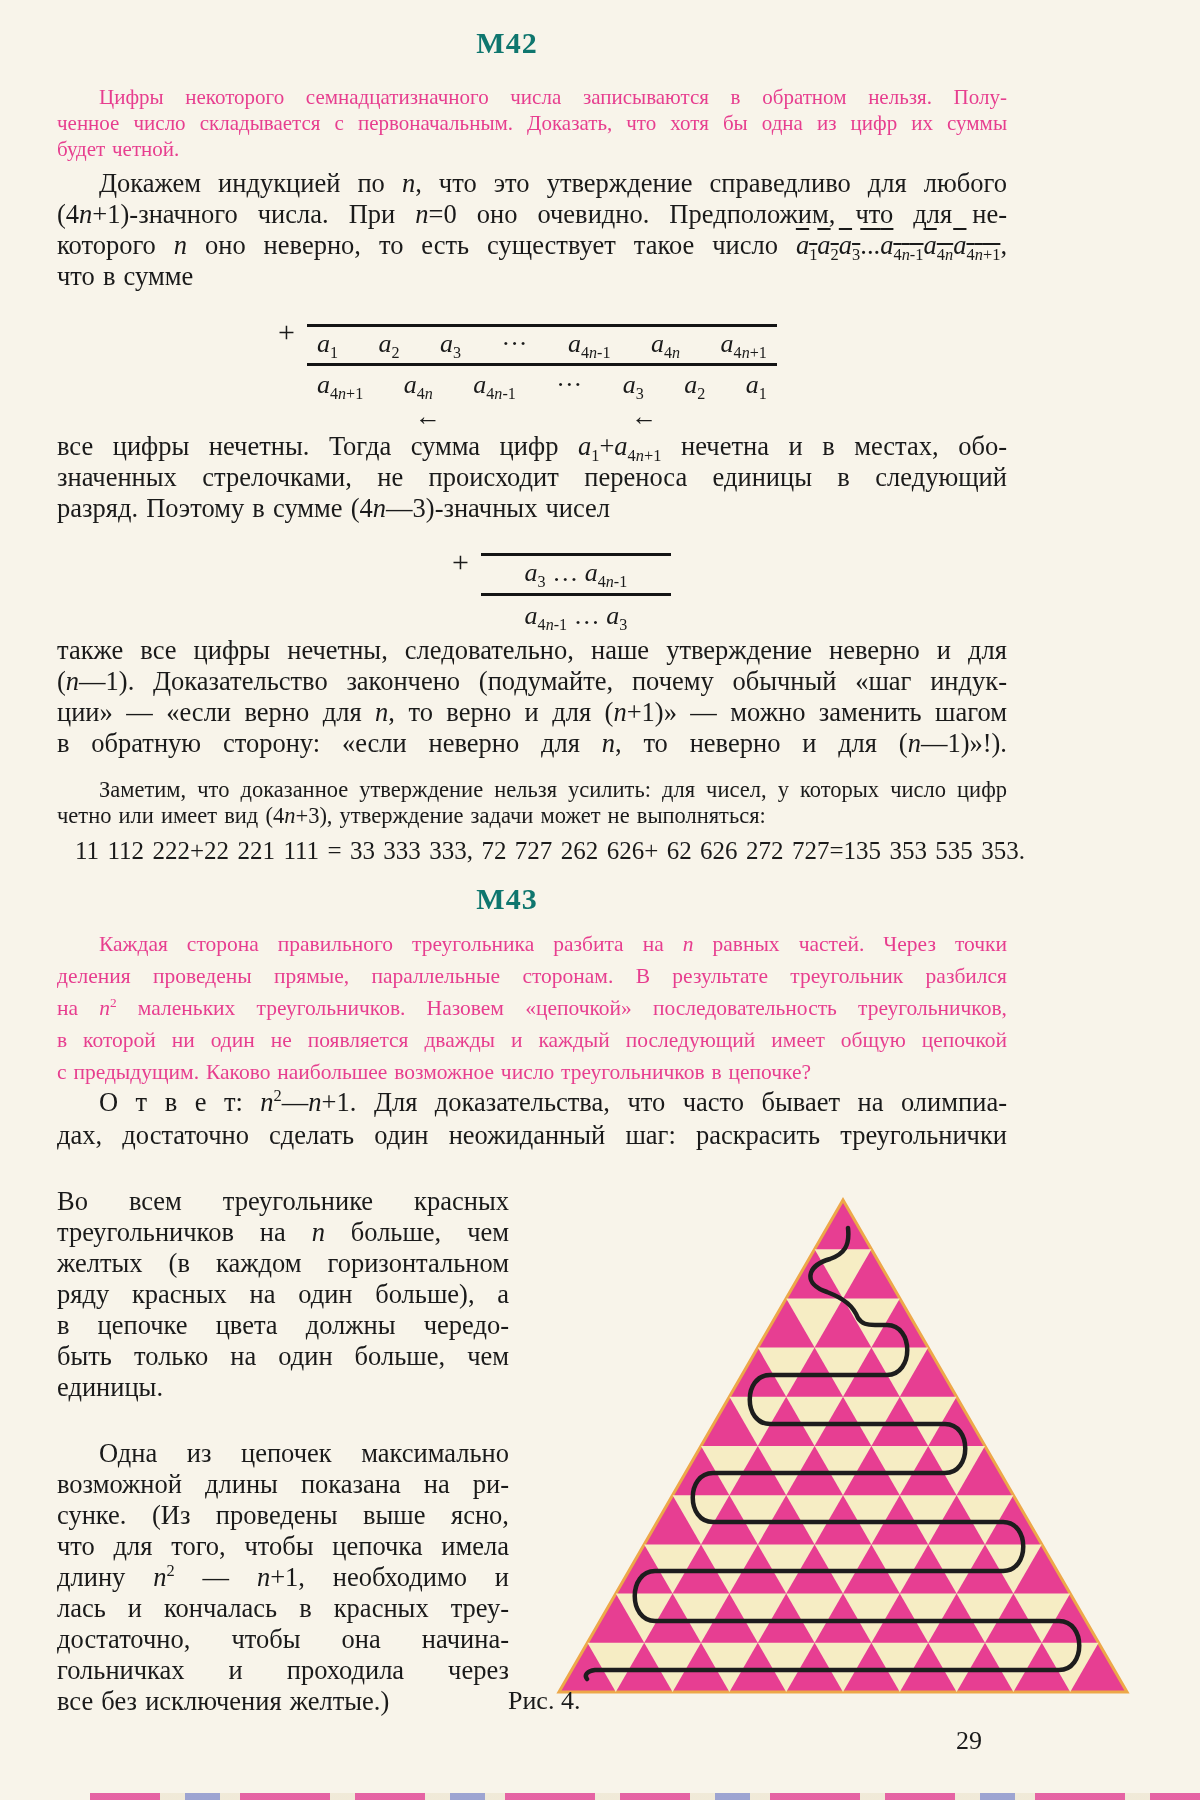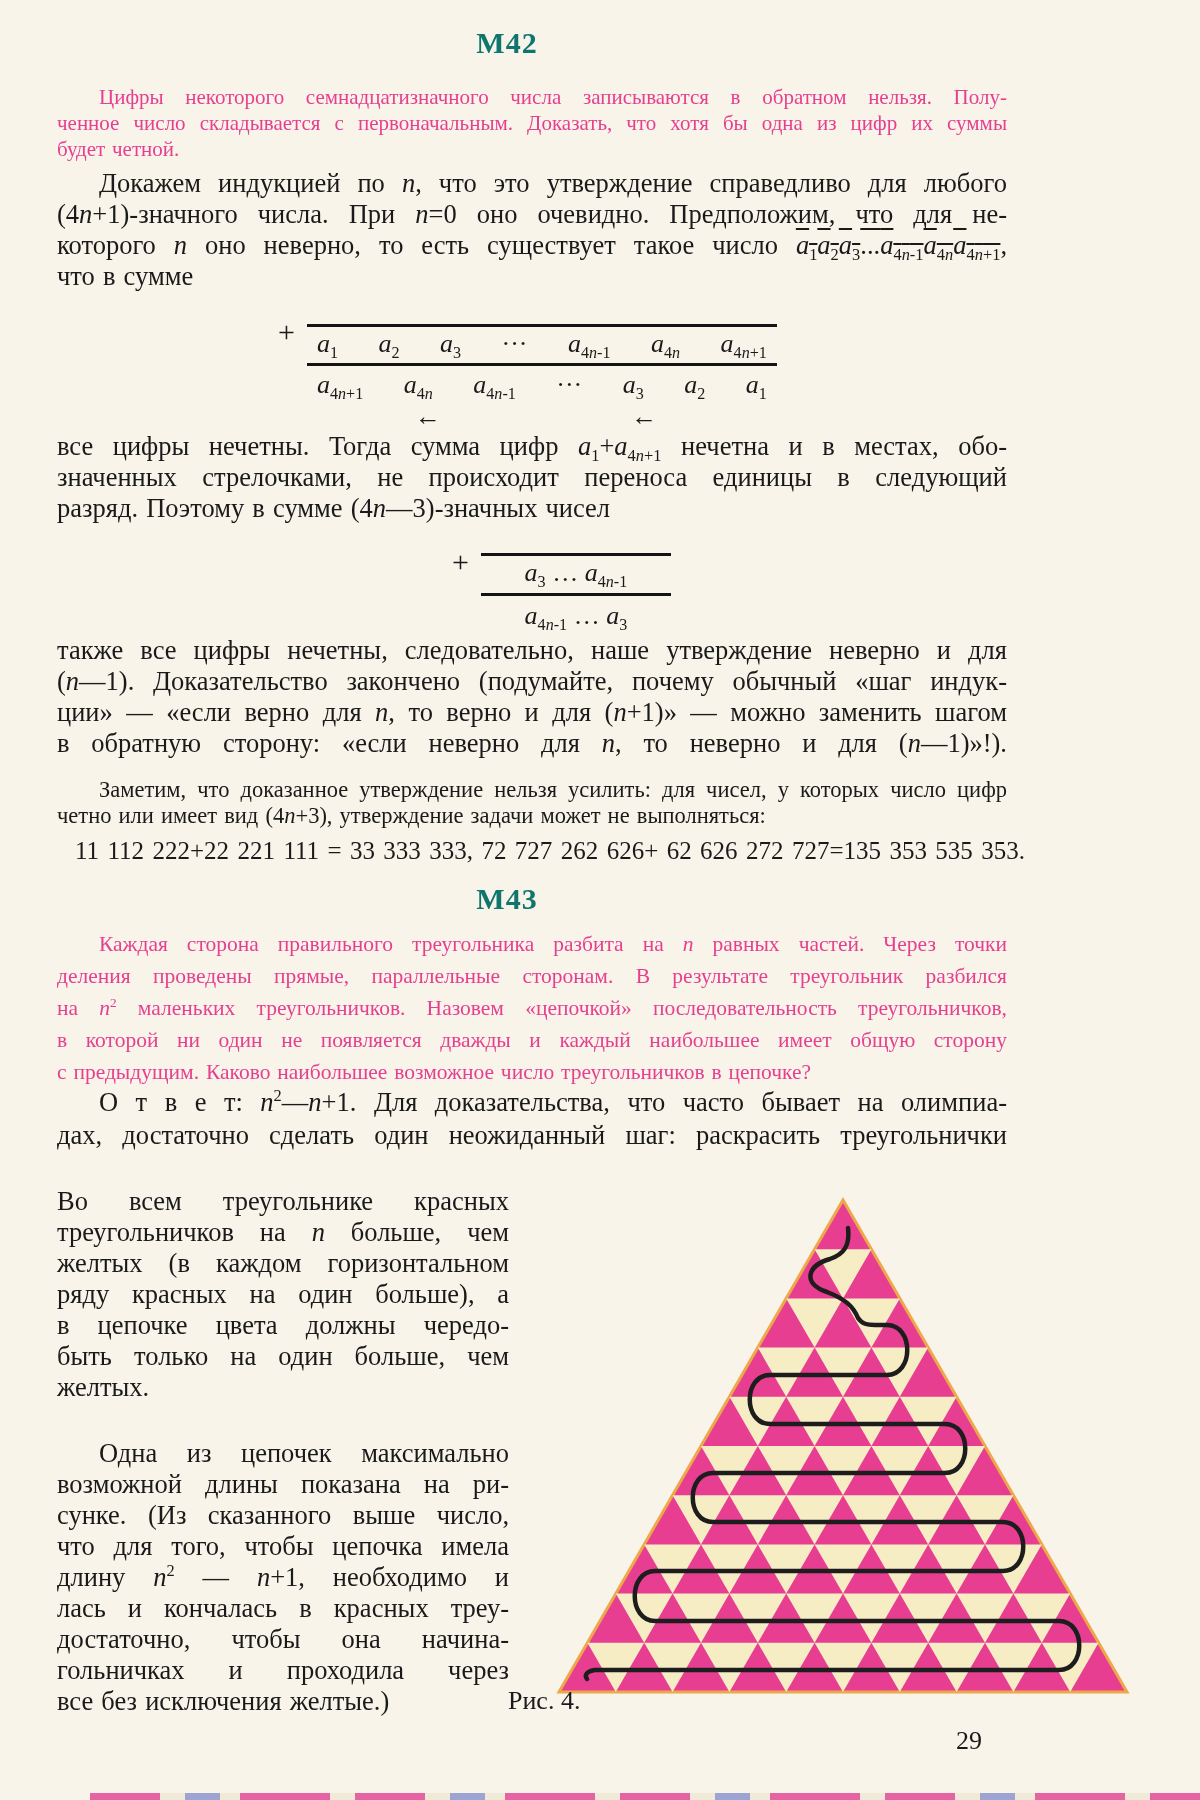--- a/index.html
+++ b/index.html
@@ -124,43 +124,43 @@
   </div>
 
 <div class="abs col eq" style="top:836px;">11 112 222+22 221 111 = 33 333 333, 72 727 262 626+ 62 626 272 727=135 353 535 353.</div>
 
 <div class="abs title" style="top:882px;">М43</div>
 
 <div class="abs col p43 pinktext" style="top:928px;">
     <div class="line indent">Каждая сторона правильного треугольника разбита на <i>n</i> равных частей. Через точки</div>
     <div class="line">деления проведены прямые, параллельные сторонам. В результате треугольник разбился</div>
     <div class="line">на <i>n</i><sup>2</sup> маленьких треугольничков. Назовем «цепочкой» последовательность треугольничков,</div>
-    <div class="line">в которой ни один не появляется дважды и каждый наибольшее имеет общую сторону</div>
+    <div class="line">в которой ни один не появляется дважды и каждый последующий имеет общую цепочкой</div>
     <div class="line last">с предыдущим.  Каково наибольшее возможное число треугольничков в цепочке?</div>
   </div>
 
 <div class="abs col ans" style="top:1086px;">
     <div class="line indent">О т в е т:  <i>n</i><sup>2</sup>—<i>n</i>+1.  Для доказательства, что часто бывает на олимпиа-</div>
     <div class="line">дах, достаточно сделать один неожиданный шаг: раскрасить треугольнички</div>
   </div>
 
 <div class="abs lcol" style="top:1186px;">
     <div class="line">Во  всем  треугольнике  красных</div>
     <div class="line">треугольничков на  <i>n</i>  больше,  чем</div>
     <div class="line">желтых  (в каждом горизонтальном</div>
     <div class="line">ряду  красных  на  один  больше),  а</div>
     <div class="line">в  цепочке  цвета  должны  чередо-</div>
     <div class="line">быть  только  на  один  больше,  чем</div>
-    <div class="line last">желтых.</div>
+    <div class="line last">единицы.</div>
   </div>
 
 <div class="abs lcol" style="top:1438px;">
     <div class="line indent">Одна  из  цепочек  максимально</div>
     <div class="line">возможной  длины  показана  на  ри-</div>
-    <div class="line">сунке.  (Из  сказанного  выше  число,</div>
+    <div class="line">сунке.  (Из  проведены  выше  ясно,</div>
     <div class="line">что  для  того,  чтобы цепочка имела</div>
     <div class="line">длину  <i>n</i><sup>2</sup> — <i>n</i>+1,   необходимо  и</div>
     <div class="line">лась и кончалась  в  красных  треу-</div>
     <div class="line">достаточно,  чтобы  она  начина-</div>
     <div class="line">гольничках  и  проходила  через</div>
     <div class="line last">все  без  исключения  желтые.)</div>
   </div>
 
 <svg id="fig-svg" class="abs" style="left:543px;top:1192px;" width="600" height="510" viewBox="0 0 600 510">
     <polygon points="300,8 16,500 584,500" fill="#e73e92" stroke="#eda849" stroke-width="3"></polygon>

